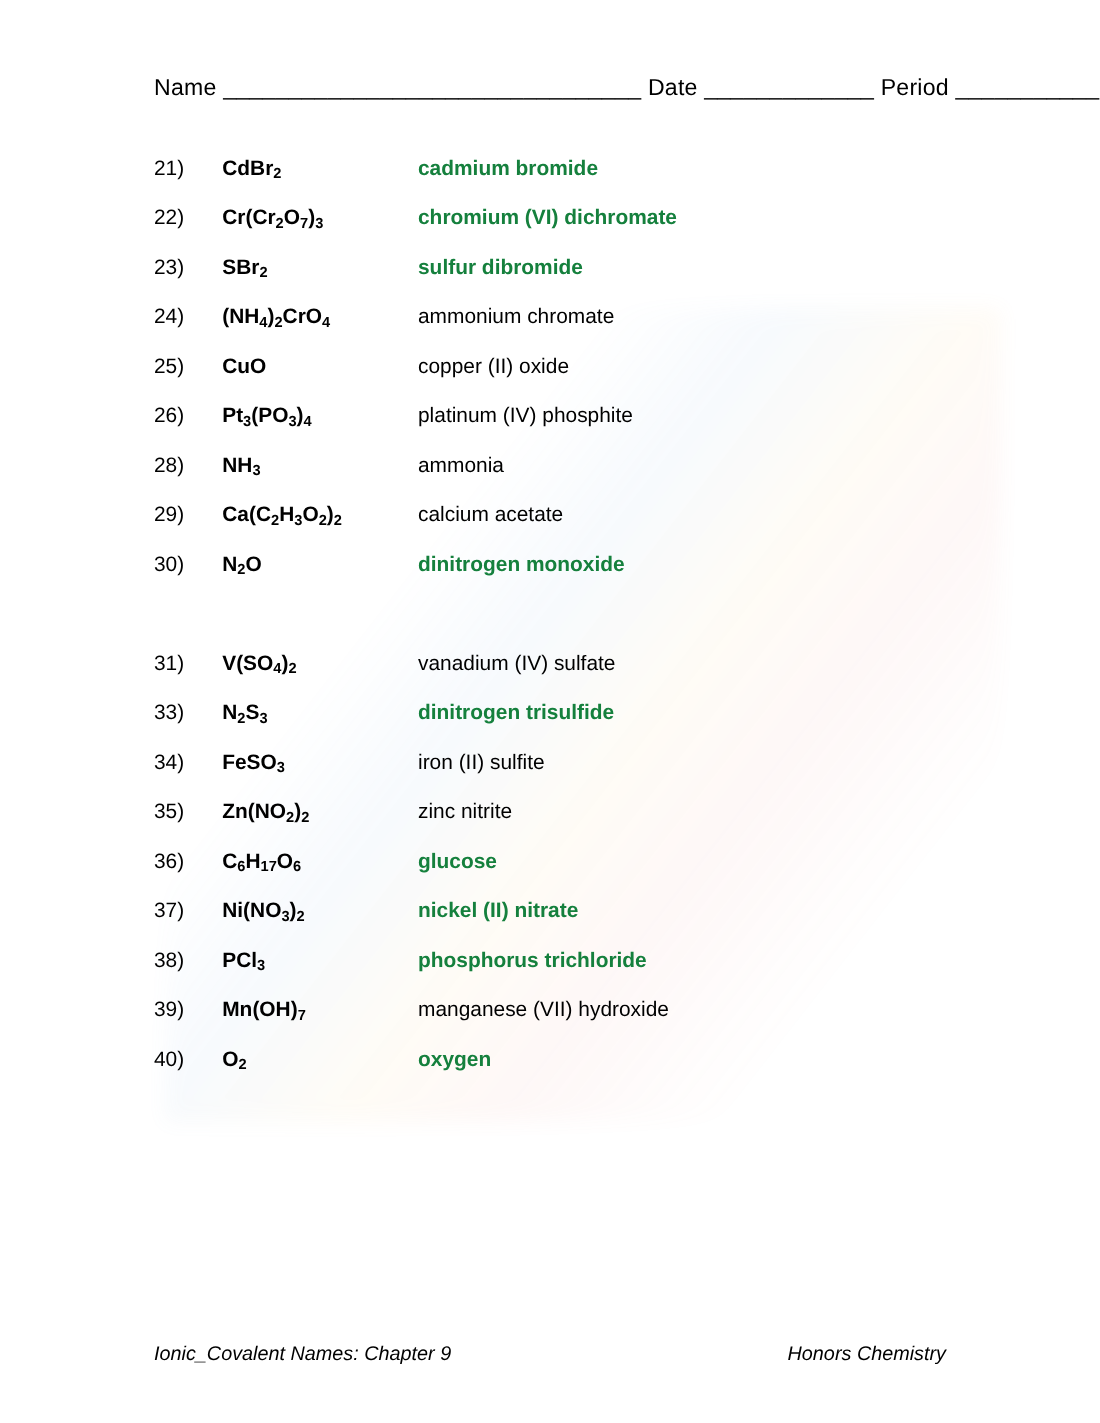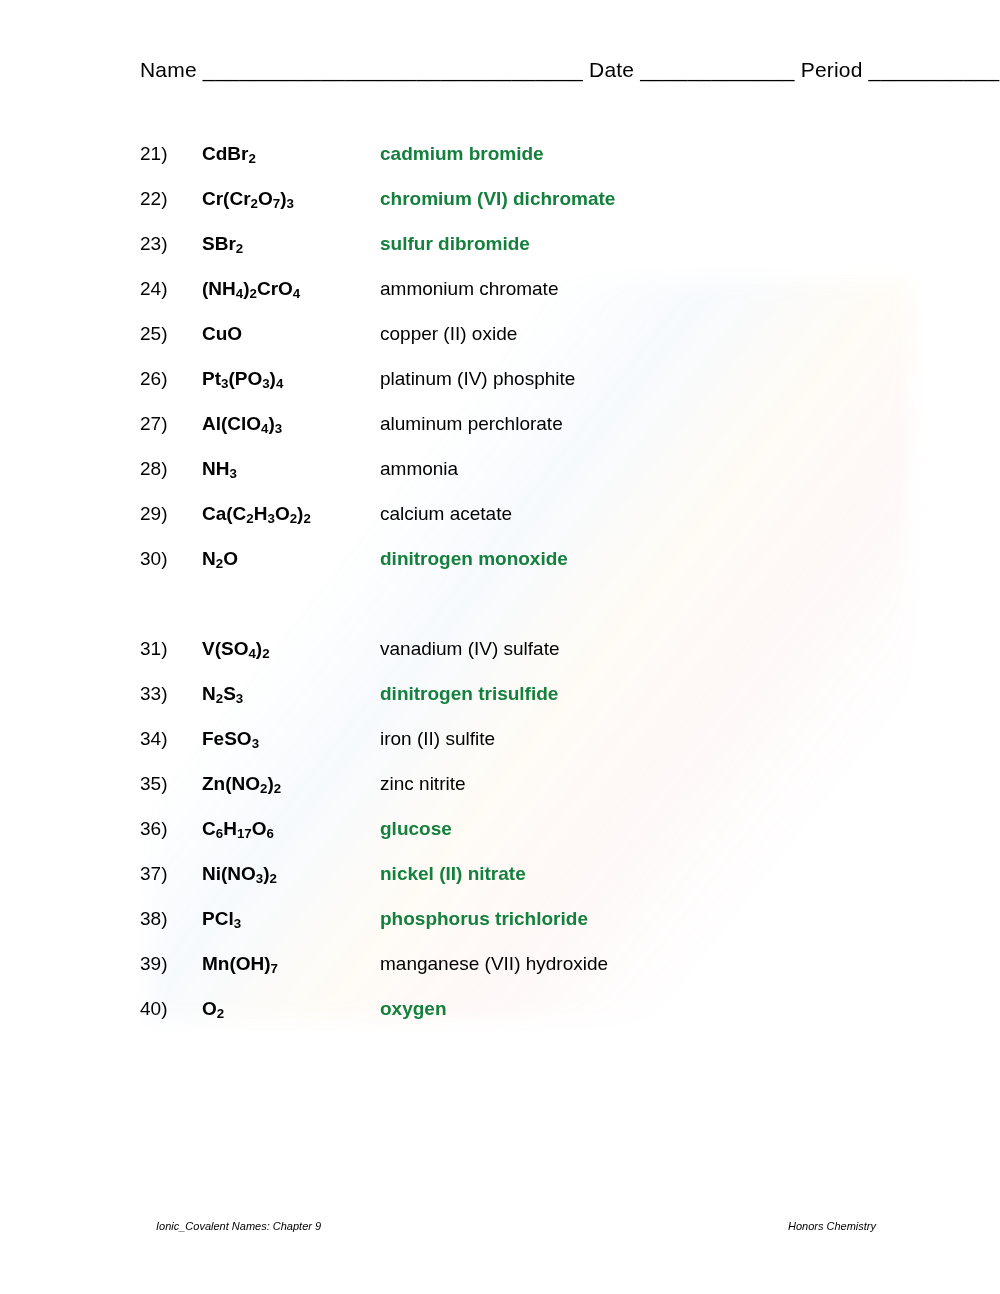--- a/index.html
+++ b/index.html
@@ -39,21 +39,21 @@
         rgba(120,170,225,0.20) 42%,
         rgba(250,205,120,0.22) 55%,
         rgba(235,120,110,0.18) 66%,
         rgba(255,255,255,0) 82%);
     filter: blur(9px);
   }
 
   .header-line {
     position: absolute;
     left: 140px;
-    top: 58px;
+    top: 68px;
     font-size: 21px;
     letter-spacing: 0.2px;
     white-space: nowrap;
   }
 
   .list {
     position: absolute;
     left: 140px;
     top: 120px;
     width: 780px;
@@ -92,26 +92,26 @@
 
   sub {
     font-size: 0.70em;
     vertical-align: baseline;
     position: relative;
     bottom: -0.26em;
   }
 
   .footer {
     position: absolute;
-    left: 156px;
+    left: 140px;
     top: 1220px;
     width: 720px;
     display: flex;
     justify-content: space-between;
-    font-size: 11px;
+    font-size: 18px;
     font-style: italic;
   }
 </style>
 </head>
 <body>
 
 <div class="page">
 
   <div class="watermark"></div>
 
@@ -140,25 +140,20 @@
       </div>
       <div class="row">
         <div class="num">25)</div>
         <div class="formula answer">CuO</div>
         <div class="name">copper (II) oxide</div>
       </div>
       <div class="row">
         <div class="num">26)</div>
         <div class="formula answer">Pt<sub>3</sub>(PO<sub>3</sub>)<sub>4</sub></div>
         <div class="name">platinum (IV) phosphite</div>
-      </div>
-      <div class="row">
-        <div class="num">27)</div>
-        <div class="formula answer">Al(ClO<sub>4</sub>)<sub>3</sub></div>
-        <div class="name">aluminum perchlorate</div>
       </div>
       <div class="row">
         <div class="num">28)</div>
         <div class="formula answer">NH<sub>3</sub></div>
         <div class="name">ammonia</div>
       </div>
       <div class="row">
         <div class="num">29)</div>
         <div class="formula">Ca(C<sub>2</sub>H<sub>3</sub>O<sub>2</sub>)<sub>2</sub></div>
         <div class="name">calcium acetate</div>

